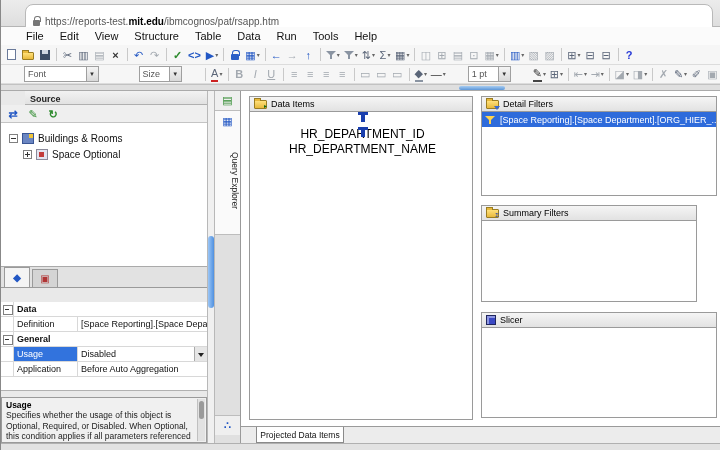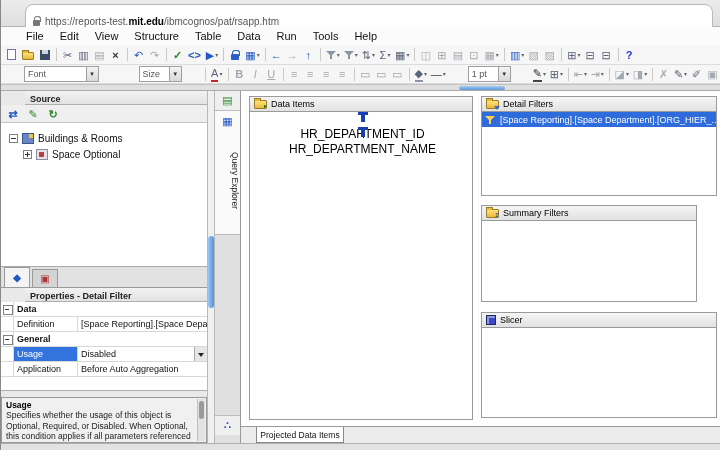--- a/index.html
+++ b/index.html
@@ -535,27 +535,20 @@
 
       <div class="ltabs">
         <span class="ltab sel">
             <span class="c-blue b">◆</span>
           </span>
         <span class="ltab">
             <span class="c-red">▣</span>
           </span>
       </div>
 
-      <div class="ptitle t-props">
-        <span>Properties -  Detail Filter</span>
-        <span class="wbtns">
-          <span class="wbtn mini"></span>
-          <span class="wbtn maxi"></span>
-        </span>
-      </div>
 
       <div class="pgrid">
 
           <div class="prow group">
             <span class="gut"></span>
             <span class="pname">Data</span>
             <span class="pval">
               <span class="pvtext"></span>
             </span>
           </div>

